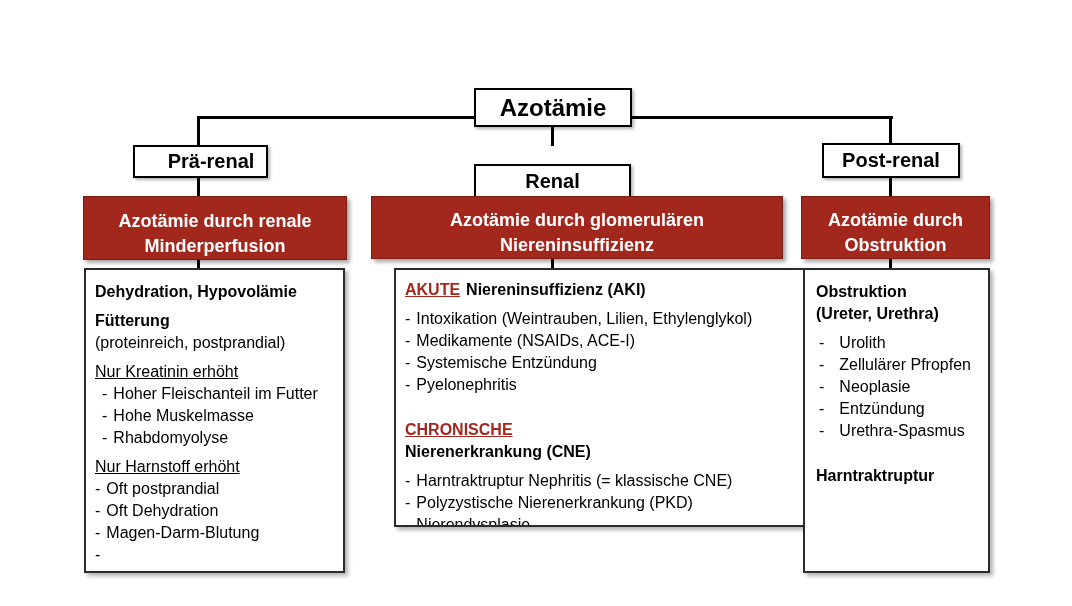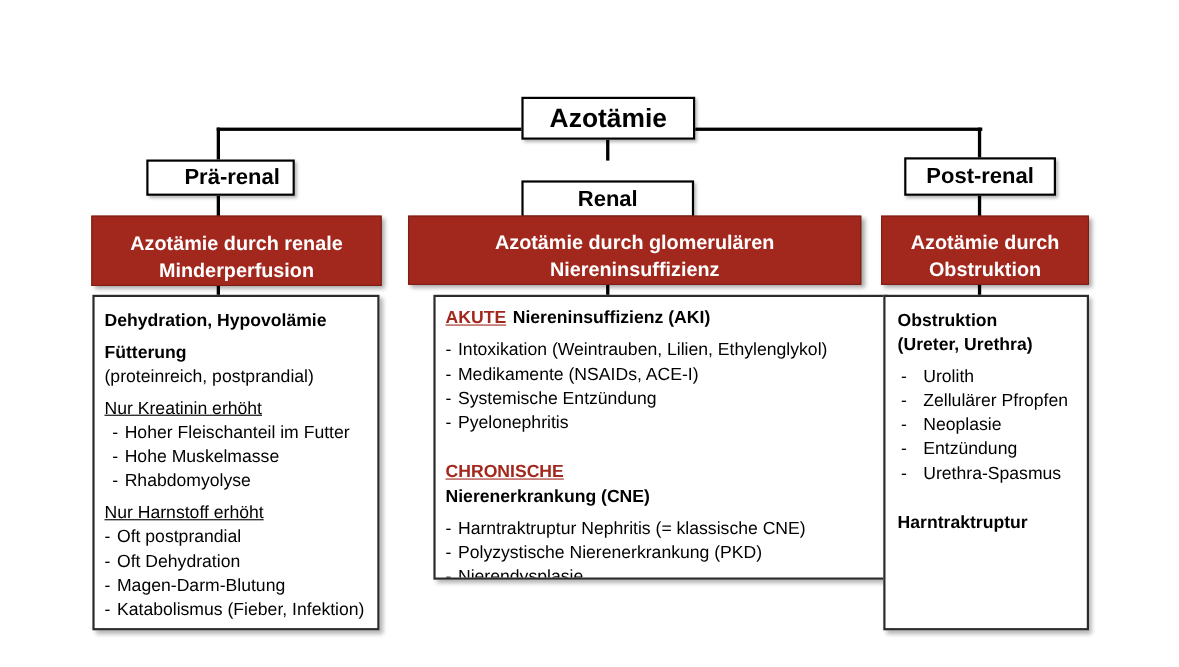--- a/index.html
+++ b/index.html
@@ -121,21 +121,20 @@
         <div class="cline">
           <span class="dash">-</span>
           <span class="">Oft Dehydration</span>
         </div>
         <div class="cline">
           <span class="dash">-</span>
           <span class="">Magen-Darm-Blutung</span>
         </div>
         <div class="cline">
           <span class="dash">-</span>
-          <span class="">Katabolismus (Fieber, Infektion)</span>
         </div>
       </div>
   </div>
   <div class="content-box" style="left:368px;top:268px;width:413px;height:259px;margin-left:26px;">
     <div class="inner" style="padding-top:9px;">
         <div class="cline">
           <span class="hl">AKUTE</span>
           <span class="b ">Niereninsuffizienz (AKI)</span>
         </div>
         <div class="cline gap">

